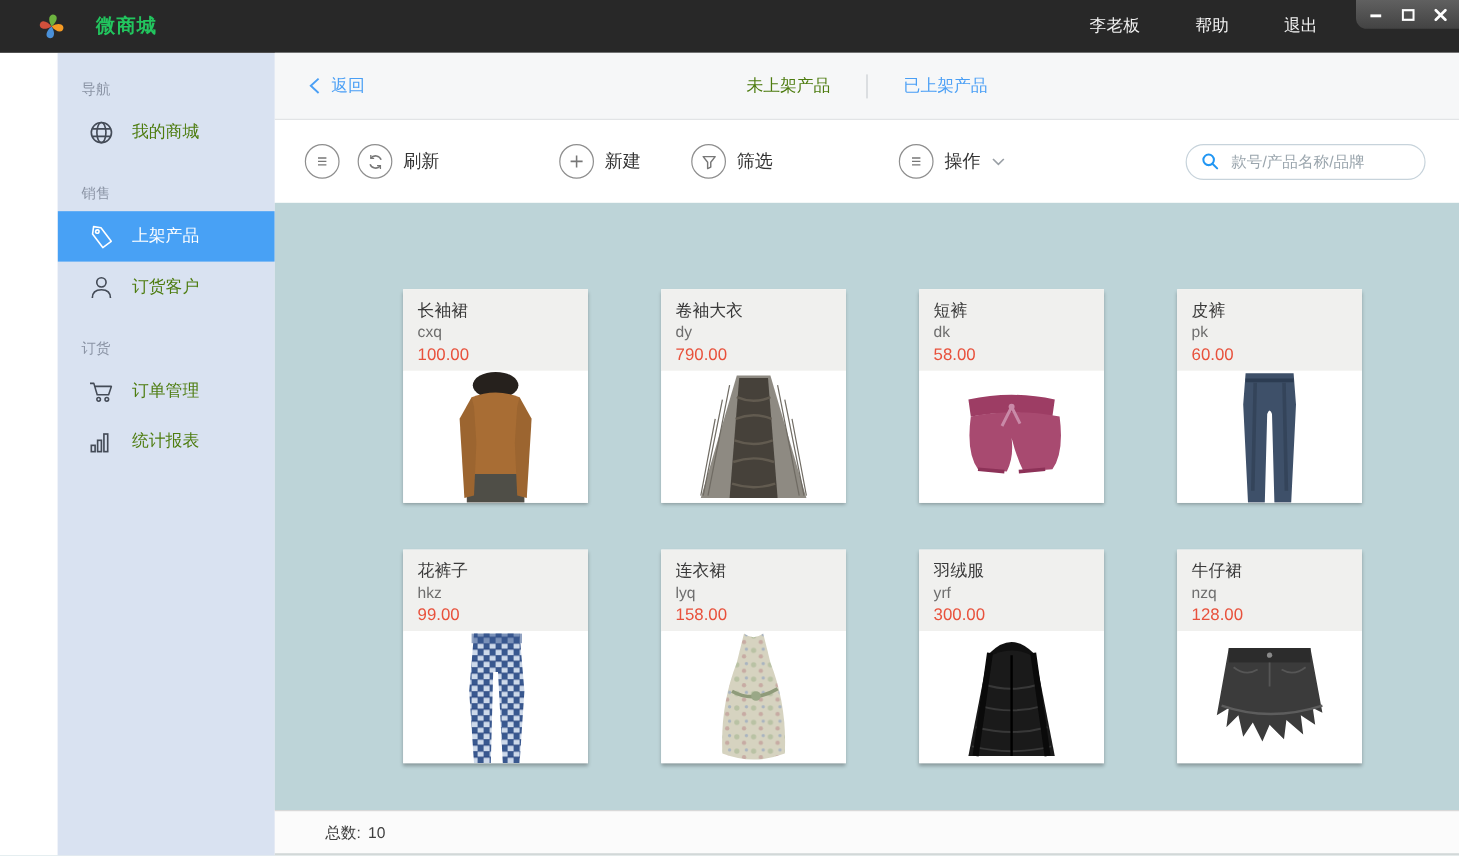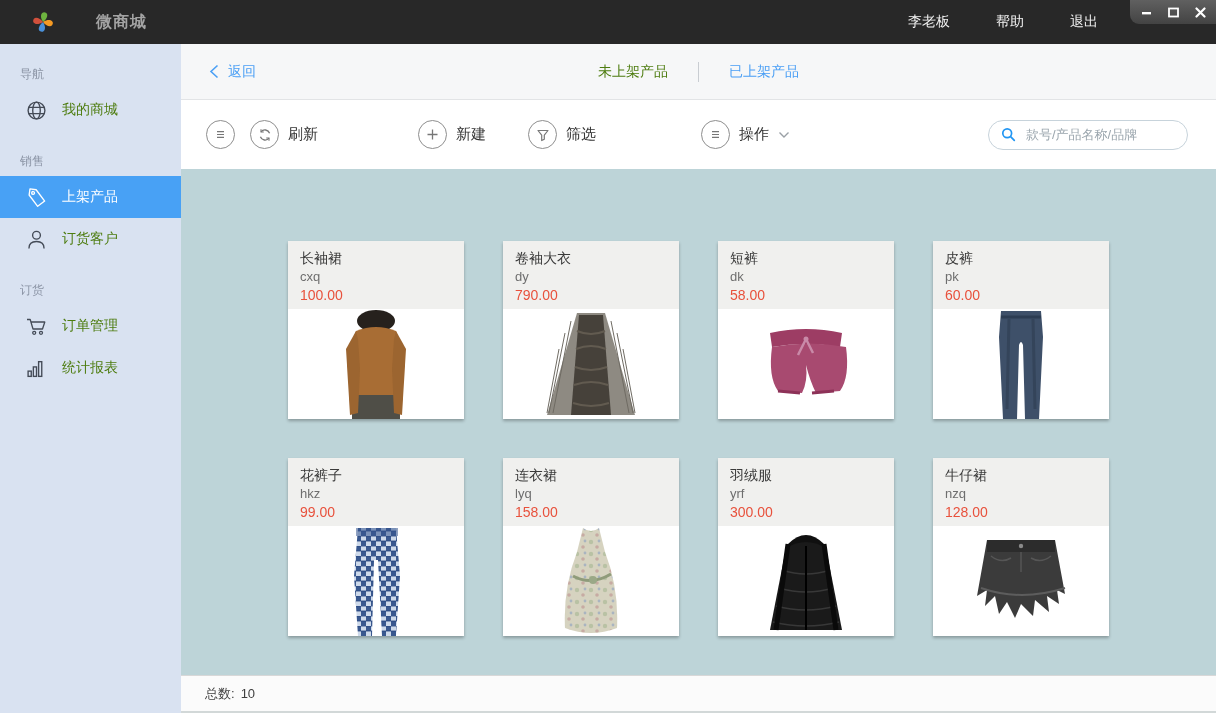--- a/index.html
+++ b/index.html
@@ -7,33 +7,33 @@
   body {
     width:1216px; height:713px; overflow:hidden;
     font-family:"Liberation Sans", sans-serif;
     background:#ffffff;
   }
   .window { width:1216px; height:713px; display:flex; flex-direction:column; }
 
   
   .topbar { flex:0 0 44px; background:#282828; display:flex; align-items:center; position:relative; }
   .logo { margin-left:30px; width:26px; height:26px; }
-  .app-title { color:#a3a3a3; font-size:16px; font-weight:bold; margin-left:40px; letter-spacing:1px; }
+  .app-title { color:#22c55e; font-size:16px; font-weight:bold; margin-left:24px; letter-spacing:1px; }
   .topbar-links { margin-left:auto; margin-right:118px; display:flex; gap:46px; }
   .topbar-link { color:#f2f2f2; font-size:14px; cursor:pointer; }
   .winctrl {
     position:absolute; top:0; right:0; width:86px; height:24px;
     background:linear-gradient(#606060,#434343);
     border-radius:0 0 0 9px;
     display:flex; align-items:center; justify-content:center; gap:13px;
   }
   .wc-btn { display:flex; align-items:center; justify-content:center; width:14px; height:14px; cursor:pointer; }
 
   
-  .bodyrow { flex:1; display:flex; min-height:0; }
+  .bodyrow { flex:1; display:flex; min-height:0;margin-left:48px; }
 
   
   .sidebar { flex:0 0 181px; background:#d9e2f1; overflow:hidden; }
   .side-section { padding:22px 0 6px 20px; font-size:12px; color:#8b94a5; }
   .side-item {
     height:42px; display:flex; align-items:center; padding-left:26px; gap:15px;
     font-size:14px; color:#4d7c0f; cursor:pointer;
   }
   .side-item .ic { width:21px; height:21px; display:flex; align-items:center; justify-content:center; }
   .side-item.active { background:#48a1f5; color:#ffffff; }
@@ -60,31 +60,31 @@
   .search-box {
     margin-left:auto; width:200px; height:30px; border:1px solid #c7d3db; border-radius:16px;
     display:flex; align-items:center; padding:0 12px; background:#ffffff;
   }
   .search-box input { border:none; outline:none; flex:1; min-width:0; font-size:13px; color:#333; margin-left:8px; background:transparent; }
   .search-box input::placeholder { color:#9aa5ad; opacity:1; }
 
   
   .content { flex:1; background:#bdd4d8; overflow:hidden; }
   .grid { display:grid; grid-template-columns:repeat(4,174px); gap:39px 41px; padding:72px 0 0 107px; }
-  .card { width:176px; height:178px; background:#ffffff; box-shadow:0 2px 3px rgba(0,0,0,0.28); cursor:pointer; }
+  .card { width:154px; height:178px; background:#ffffff; box-shadow:0 2px 3px rgba(0,0,0,0.28); cursor:pointer; }
   .card-head { height:68px; background:#f0f0ee; padding:8px 12px 0; }
   .p-name { font-size:14px; color:#3a3a3a; line-height:19px; white-space:nowrap; overflow:hidden; }
   .p-code { font-size:13px; color:#6e6e6e; line-height:18px; }
   .p-price { font-size:14px; color:#e8513c; line-height:19px; }
   .card-img { height:110px; background:#ffffff; display:flex; justify-content:center; align-items:flex-start; overflow:hidden; }
   .card-img svg { width:120px; height:110px; display:block; }
 
   .footer {
     flex:0 0 38px; background:#fbfbfb; border-top:1px solid #d8d8d8; border-bottom:2px solid #d2d8d8;
-    display:flex; align-items:center; padding-left:24px; gap:6px; font-size:13px; color:#3f3f3f;
+    display:flex; align-items:center; padding-left:42px; gap:6px; font-size:13px; color:#3f3f3f;
   }
 </style>
 </head>
 <body>
 
 <div class="window">
 
   <div class="topbar">
     <span class="logo">
       <svg viewBox="0 0 24 24">

